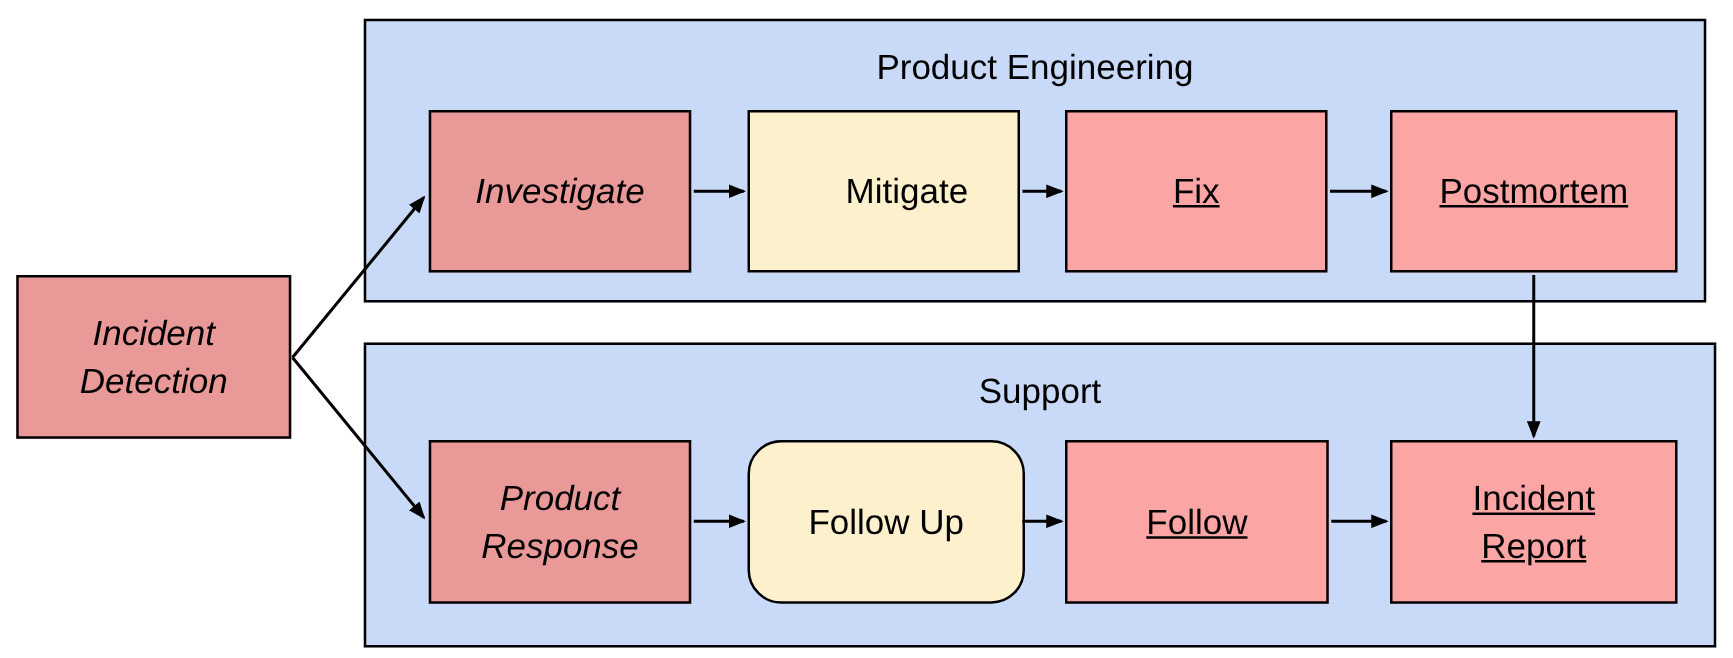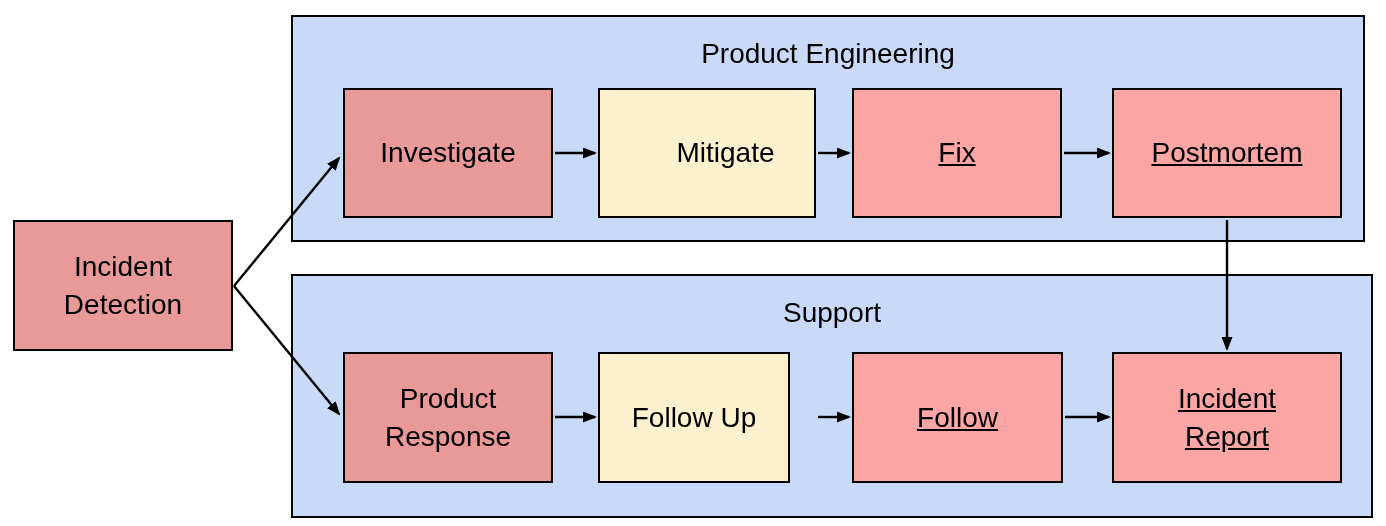--- a/index.html
+++ b/index.html
@@ -39,31 +39,31 @@
     box-sizing: border-box;
     display: flex;
     align-items: center;
     justify-content: center;
     text-align: center;
     font-size: 28px;
     line-height: 1.35;
     white-space: pre-line;
     color: #000000;
   }
-  .node.red    { background: #ea9999; }
+  .node.red    { background: #ea9999; font-style: italic; }
   .node.yellow { background: #fdf0cd; }
   .node.green  { background: #fca5a5; text-decoration: underline; }
 
   .node-start           { left: 13px;   top: 220px; width: 220px; height: 131px; }
   .node-investigate     { left: 343px;  top: 88px;  width: 210px; height: 130px; }
   .node-mitigate        { left: 598px;  top: 88px;  width: 218px; height: 130px; padding-left: 37px; }
   .node-fix             { left: 852px;  top: 88px;  width: 210px; height: 130px; }
   .node-postmortem      { left: 1112px; top: 88px;  width: 230px; height: 130px; }
   .node-initial-response{ left: 343px;  top: 352px; width: 210px; height: 131px; }
-  .node-follow-up       { left: 598px;  top: 352px; width: 192px; height: 131px; }
+  .node-follow-up       { left: 598px;  top: 352px; width: 222px; height: 131px; border-radius: 27px; }
   .node-close           { left: 852px;  top: 352px; width: 211px; height: 131px; }
   .node-incident-report { left: 1112px; top: 352px; width: 230px; height: 131px; }
 
   .arrow-layer {
     position: absolute;
     left: 0; top: 0;
     width: 1386px;
     height: 526px;
     pointer-events: none;
     z-index: 10;

